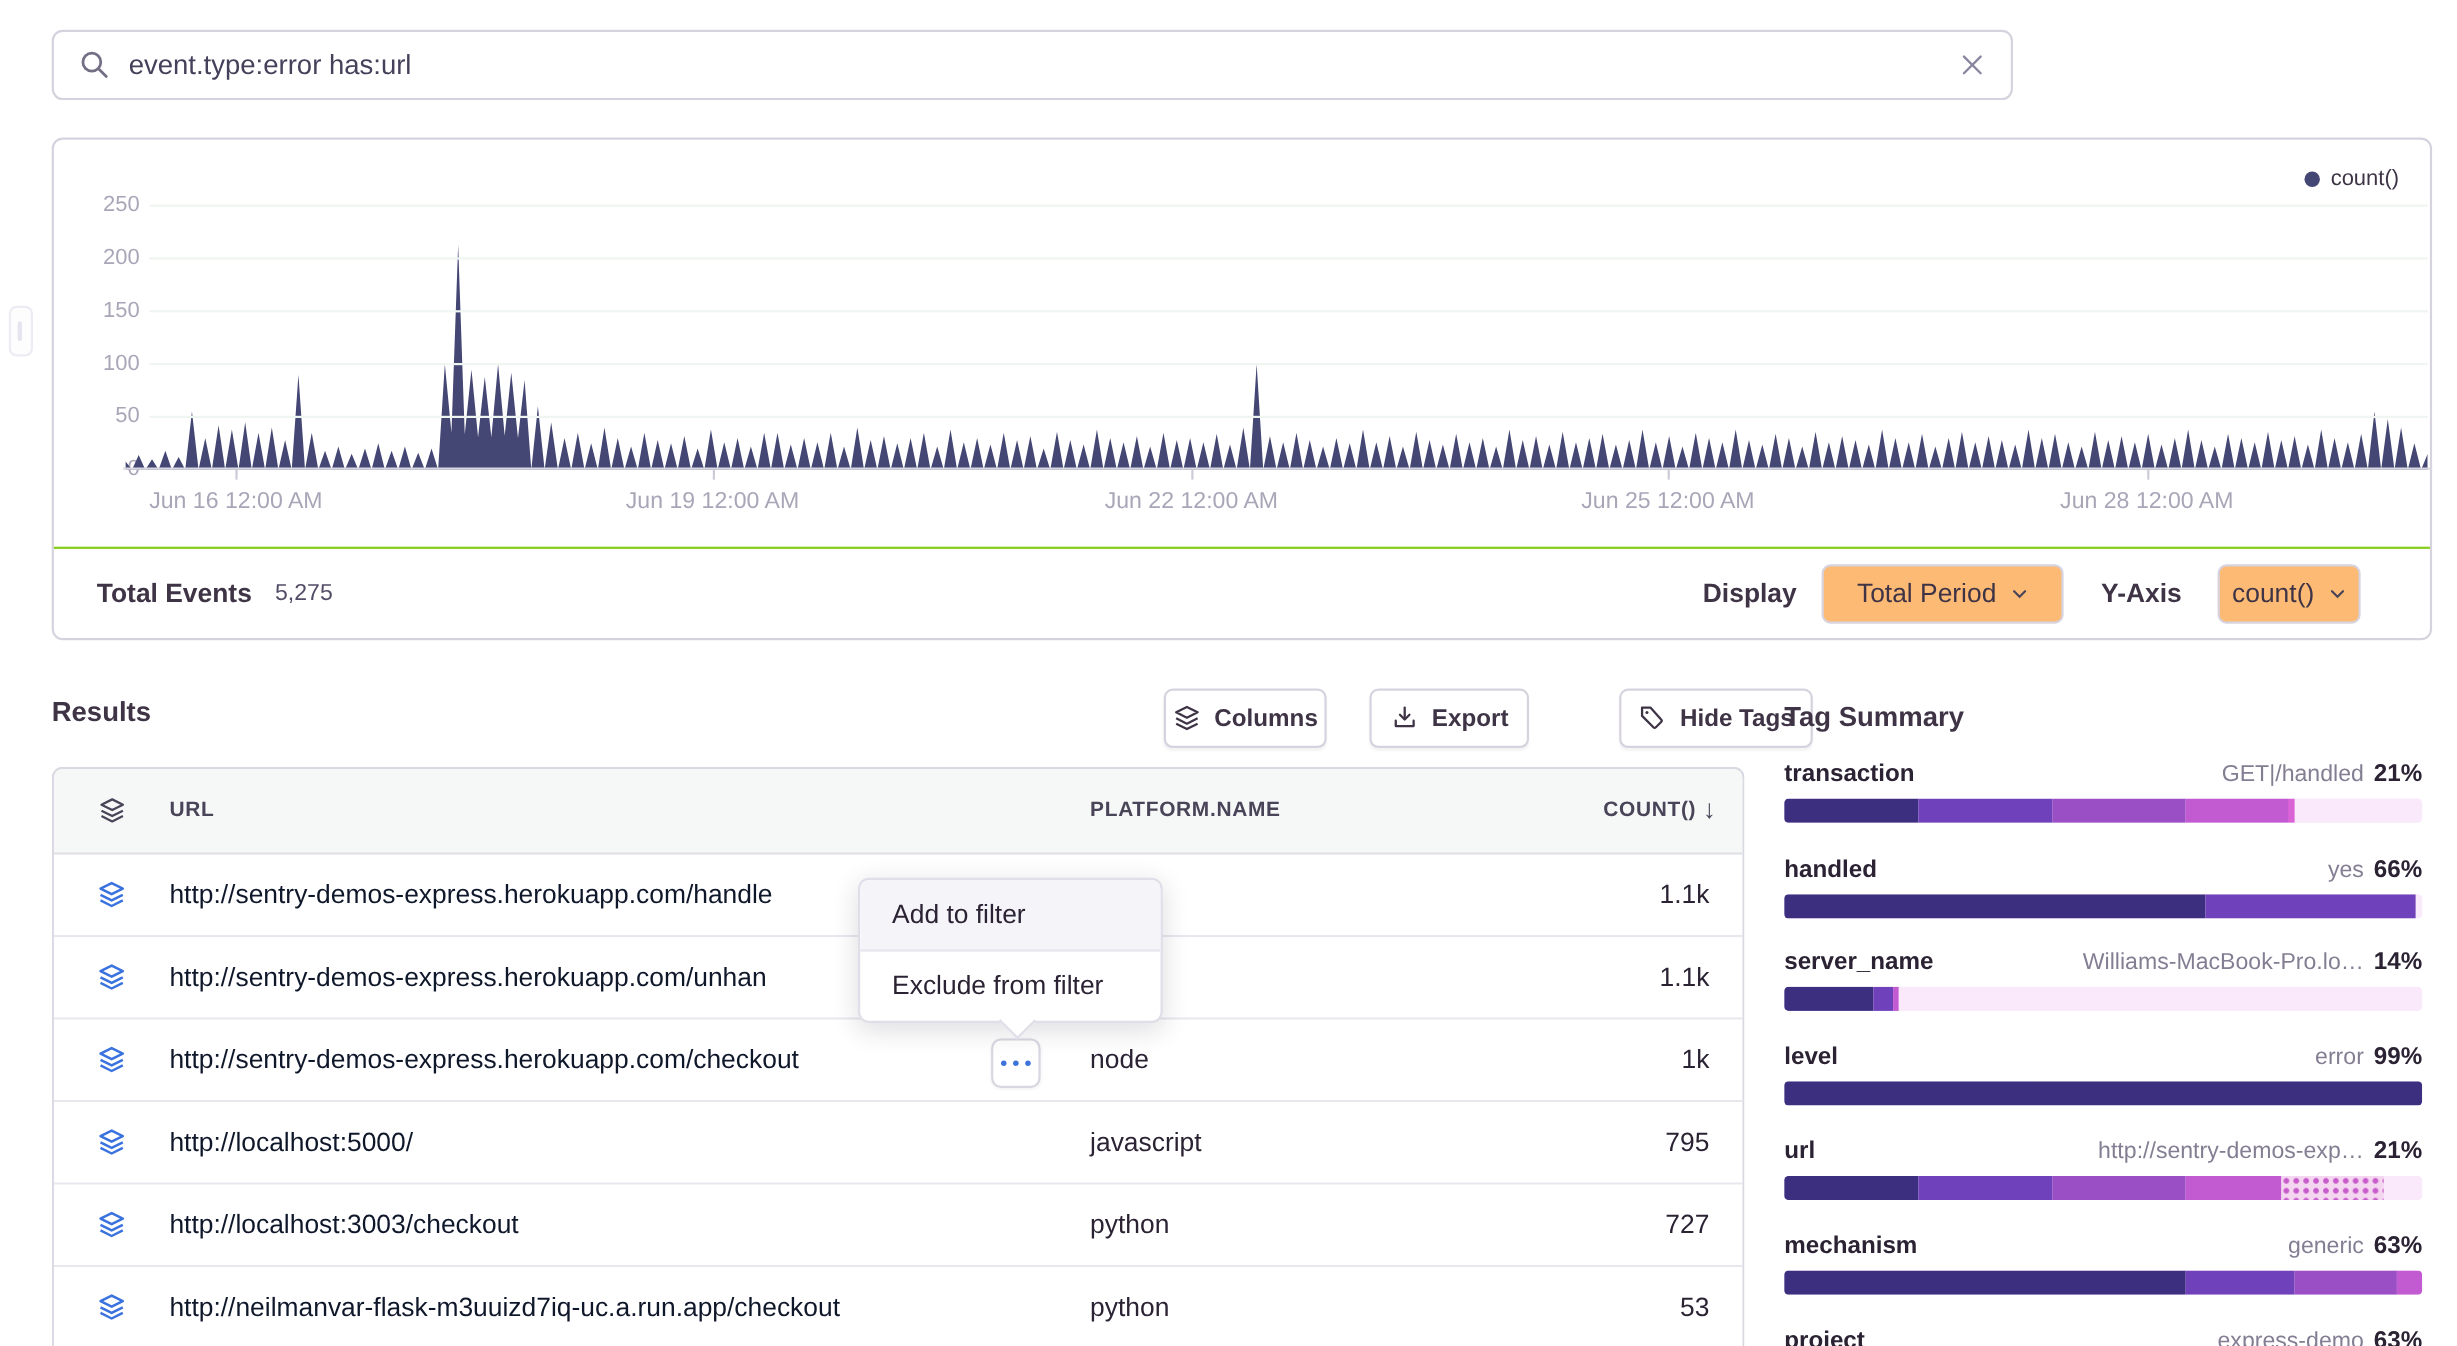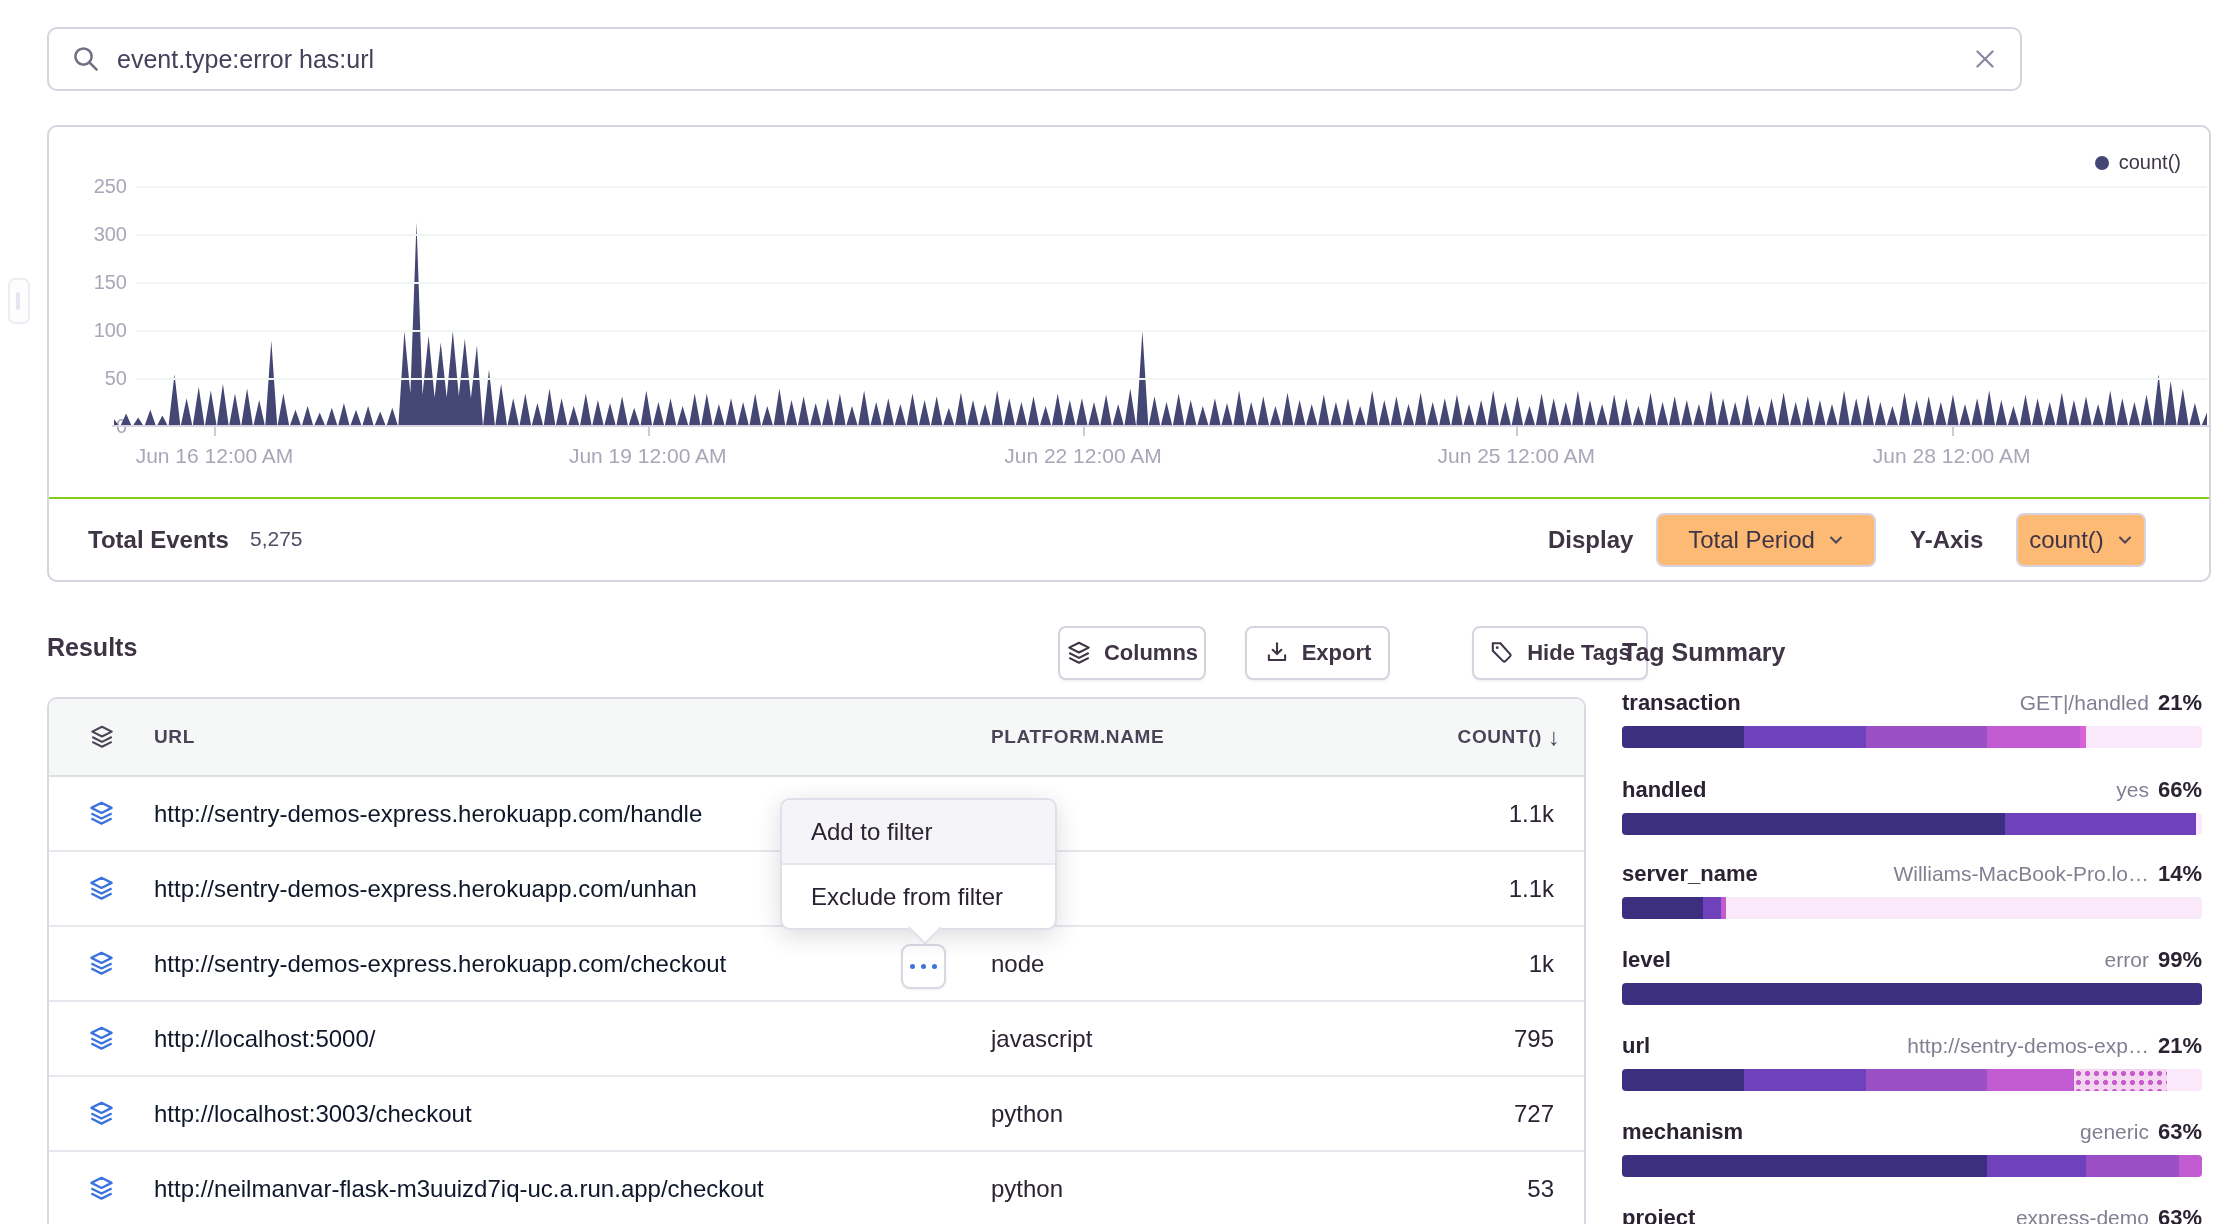--- a/index.html
+++ b/index.html
@@ -1,20 +1,20 @@
 <!DOCTYPE html>
 <html><head>
 <meta charset="utf-8">
 <style>
   html,body{margin:0;padding:0;background:#fff;}
   .screen{position:relative;width:2234px;height:1224px;background:#fff;overflow:hidden;
           font-family:"Liberation Sans",sans-serif;color:#2B2233;}
 
   
-  .searchbar{position:absolute;left:47px;top:27px;width:1975px;height:64px;box-sizing:border-box;
+  .searchbar{position:absolute;left:47px;top:27px;width:1783px;height:64px;box-sizing:border-box;
              border:2px solid #D6D3DF;border-radius:10px;background:#fff;display:flex;align-items:center;
              padding:0 22px;}
   .search-text{font-size:25px;color:#46405B;margin-left:16px;flex:1;white-space:nowrap;}
   .icon-btn{display:flex;align-items:center;justify-content:center;cursor:pointer;}
 
   
   .handle{position:absolute;left:8px;top:278px;width:22px;height:46px;box-sizing:border-box;
           border:2px solid #EDEBF3;border-radius:7px;background:#FDFDFE;}
   .handle::after{content:"";position:absolute;left:6px;top:12px;width:4px;height:18px;background:#E6E4EE;border-radius:2px;}
 
@@ -111,21 +111,21 @@
   <div class="chart-panel">
     <div class="legend">
       <span class="legend-dot" style="background: rgb(68, 70, 116);"></span>
       <span>count()</span>
     </div>
     <div class="ylabels" id="ylabels">
         <div class="ylabel" style="top: 243px;">0</div>
         <div class="ylabel" style="top: 195px;">50</div>
         <div class="ylabel" style="top: 147px;">100</div>
         <div class="ylabel" style="top: 99px;">150</div>
-        <div class="ylabel" style="top: 51px;">300</div>
+        <div class="ylabel" style="top: 51px;">200</div>
         <div class="ylabel" style="top: 3px;">250</div>
       </div>
     <div class="plot" id="plot">
       <svg id="chart-svg" width="2093" height="255" viewBox="0 0 2093 255" preserveAspectRatio="none" style="position:absolute;left:0;top:0;">
           <polygon points="0,255 0.0,247.3 6.0,255.0 12.1,241.6 18.1,255.0 24.2,245.4 30.2,255.0 36.3,237.7 42.3,255.0 48.4,243.5 54.4,255.0 60.5,202.2 66.5,255.0 72.6,226.2 78.6,255.0 84.7,214.7 90.7,255.0 96.8,218.5 102.8,255.0 108.9,211.8 114.9,255.0 121.0,221.4 127.0,255.0 133.1,216.6 139.1,255.0 145.2,228.1 151.2,255.0 157.3,168.6 163.3,255.0 169.4,221.4 175.4,255.0 181.5,237.7 187.5,255.0 193.6,233.9 199.6,255.0 205.7,240.6 211.7,255.0 217.8,235.8 223.8,255.0 229.9,231.0 235.9,255.0 242.0,237.7 248.0,255.0 254.1,233.9 260.1,255.0 266.2,239.6 272.2,255.0 278.3,235.8 284.3,255.0 290.4,159.0 296.4,221.4 302.5,50.5 308.5,223.1 314.6,163.8 320.6,225.4 326.7,170.5 332.7,225.4 338.8,159.0 344.8,224.1 350.8,166.7 356.9,226.4 362.9,173.4 369.0,255.0 375.0,197.4 381.1,255.0 387.1,211.8 393.2,255.0 399.2,226.2 405.3,255.0 411.3,221.4 417.4,255.0 423.4,231.0 429.5,255.0 435.5,216.6 441.6,255.0 447.6,226.2 453.7,255.0 459.7,233.9 465.8,255.0 471.8,221.4 477.9,255.0 483.9,228.1 490.0,255.0 496.0,231.0 502.1,255.0 508.1,224.3 514.2,255.0 520.2,235.8 526.3,255.0 532.3,218.5 538.4,255.0 544.4,230.0 550.5,255.0 556.5,226.2 562.6,255.0 568.6,233.9 574.7,255.0 580.7,221.4 586.8,255.0 592.8,221.4 598.9,255.0 604.9,232.0 611.0,255.0 617.0,226.2 623.1,255.0 629.1,230.0 635.2,255.0 641.2,221.4 647.3,255.0 653.3,233.9 659.4,255.0 665.4,216.6 671.5,255.0 677.5,228.1 683.6,255.0 689.6,224.3 695.7,255.0 701.7,231.0 707.7,255.0 713.8,226.2 719.8,255.0 725.9,221.4 731.9,255.0 738.0,233.9 744.0,255.0 750.1,218.5 756.1,255.0 762.2,230.0 768.2,255.0 774.3,226.2 780.3,255.0 786.4,232.0 792.4,255.0 798.5,221.4 804.5,255.0 810.6,228.1 816.6,255.0 822.7,224.3 828.7,255.0 834.8,235.8 840.8,255.0 846.9,220.4 852.9,255.0 859.0,228.1 865.0,255.0 871.1,232.0 877.1,255.0 883.2,218.5 889.2,255.0 895.3,226.2 901.3,255.0 907.4,230.0 913.4,255.0 919.5,224.3 925.5,255.0 931.6,233.9 937.6,255.0 943.7,221.4 949.7,255.0 955.8,228.1 961.8,255.0 967.9,226.2 973.9,255.0 980.0,230.0 986.0,255.0 992.1,222.4 998.1,255.0 1004.2,232.0 1010.2,255.0 1016.3,216.6 1022.3,255.0 1028.4,159.0 1034.4,255.0 1040.5,224.3 1046.5,255.0 1052.5,230.0 1058.6,255.0 1064.6,221.4 1070.7,255.0 1076.7,228.1 1082.8,255.0 1088.8,233.9 1094.9,255.0 1100.9,226.2 1107.0,255.0 1113.0,231.0 1119.1,255.0 1125.1,218.5 1131.2,255.0 1137.2,230.0 1143.3,255.0 1149.3,224.3 1155.4,255.0 1161.4,233.9 1167.5,255.0 1173.5,220.4 1179.6,255.0 1185.6,228.1 1191.7,255.0 1197.7,232.0 1203.8,255.0 1209.8,222.4 1215.9,255.0 1221.9,230.0 1228.0,255.0 1234.0,226.2 1240.1,255.0 1246.1,233.9 1252.2,255.0 1258.2,218.5 1264.3,255.0 1270.3,228.1 1276.4,255.0 1282.4,224.3 1288.5,255.0 1294.5,232.0 1300.6,255.0 1306.6,220.4 1312.7,255.0 1318.7,230.0 1324.8,255.0 1330.8,226.2 1336.9,255.0 1342.9,222.4 1349.0,255.0 1355.0,232.0 1361.1,255.0 1367.1,228.1 1373.2,255.0 1379.2,218.5 1385.3,255.0 1391.3,230.0 1397.3,255.0 1403.4,224.3 1409.4,255.0 1415.5,233.9 1421.5,255.0 1427.6,221.4 1433.6,255.0 1439.7,226.2 1445.7,255.0 1451.8,230.0 1457.8,255.0 1463.9,218.5 1469.9,255.0 1476.0,228.1 1482.0,255.0 1488.1,232.0 1494.1,255.0 1500.2,222.4 1506.2,255.0 1512.3,226.2 1518.3,255.0 1524.4,233.9 1530.4,255.0 1536.5,220.4 1542.5,255.0 1548.6,230.0 1554.6,255.0 1560.7,224.3 1566.7,255.0 1572.8,228.1 1578.8,255.0 1584.9,232.0 1590.9,255.0 1597.0,218.5 1603.0,255.0 1609.1,226.2 1615.1,255.0 1621.2,230.0 1627.2,255.0 1633.3,222.4 1639.3,255.0 1645.4,233.9 1651.4,255.0 1657.5,226.2 1663.5,255.0 1669.6,220.4 1675.6,255.0 1681.7,230.0 1687.7,255.0 1693.8,224.3 1699.8,255.0 1705.9,228.1 1711.9,255.0 1718.0,232.0 1724.0,255.0 1730.1,218.5 1736.1,255.0 1742.2,226.2 1748.2,255.0 1754.2,222.4 1760.3,255.0 1766.3,230.0 1772.4,255.0 1778.4,233.9 1784.5,255.0 1790.5,220.4 1796.6,255.0 1802.6,228.1 1808.7,255.0 1814.7,224.3 1820.8,255.0 1826.8,230.0 1832.9,255.0 1838.9,222.4 1845.0,255.0 1851.0,232.0 1857.1,255.0 1863.1,226.2 1869.2,255.0 1875.2,218.5 1881.3,255.0 1887.3,228.1 1893.4,255.0 1899.4,233.9 1905.5,255.0 1911.5,222.4 1917.6,255.0 1923.6,226.2 1929.7,255.0 1935.7,230.0 1941.8,255.0 1947.8,220.4 1953.9,255.0 1959.9,228.1 1966.0,255.0 1972.0,224.3 1978.1,255.0 1984.1,232.0 1990.2,255.0 1996.2,218.5 2002.3,255.0 2008.3,226.2 2014.4,255.0 2020.4,230.0 2026.5,255.0 2032.5,222.4 2038.6,255.0 2044.6,202.2 2050.7,255.0 2056.7,208.9 2062.8,255.0 2068.8,216.6 2074.9,255.0 2080.9,231.0 2087.0,255.0 2093.0,240.6 2093,255" fill="#444674"></polygon>
         </svg>
       <div class="baseline"></div>
     <div class="gridline" style="top: 206px;"></div>
         <div class="gridline" style="top: 158px;"></div>
         <div class="gridline" style="top: 110px;"></div>

